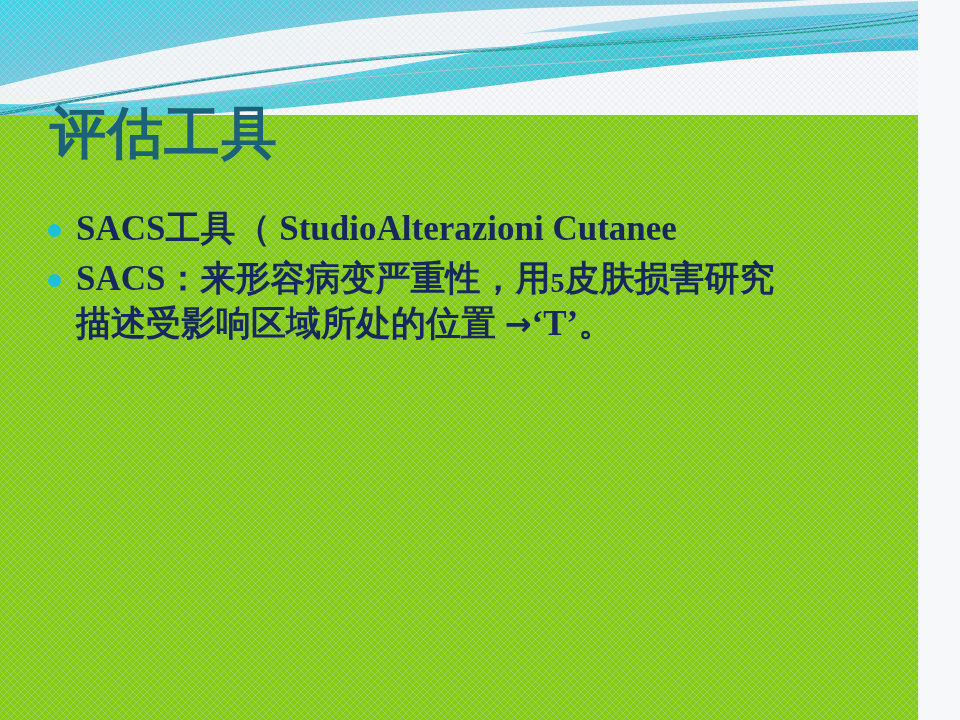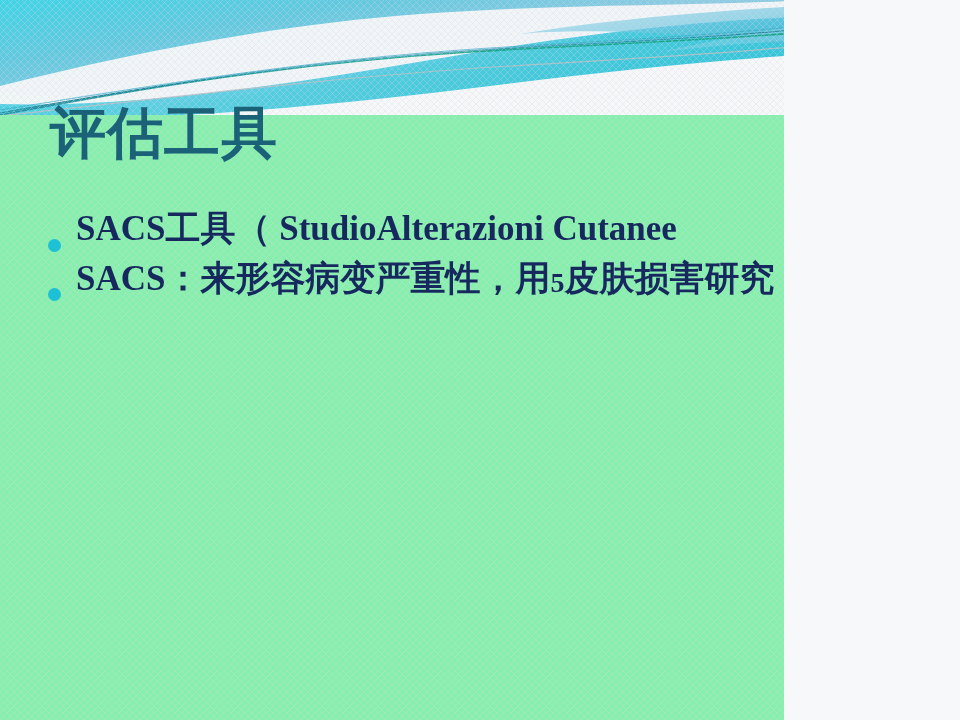--- a/index.html
+++ b/index.html
@@ -9,23 +9,23 @@
   body {
     width: 960px;
     height: 720px;
     overflow: hidden;
     font-family: "Liberation Serif", "DejaVu Serif", serif;
     background: #f7f8fa;
   }
 
   .slide {
     position: relative;
-    width: 784px;
+    width: 918px;
     height: 720px;
-    background-color: #86efac;
+    background-color: #84cc16;
     overflow: hidden;
   }
 
   
   .texture {
     position: absolute;
     inset: 0;
     background-image:
       repeating-linear-gradient(45deg, rgba(210,216,226,0.30) 0 1px, rgba(0,0,0,0) 1px 5px),
       repeating-linear-gradient(-45deg, rgba(210,216,226,0.30) 0 1px, rgba(0,0,0,0) 1px 5px);
@@ -60,21 +60,21 @@
   .body-block {
     position: absolute;
     left: 48px;
     top: 206px;
     width: 880px;
     z-index: 10;
   }
 
   .bullet-row {
     display: flex;
-    align-items: flex-end;
+    align-items: flex-start;
     margin-bottom: 4px;
   }
   .bullet-marker {
     flex: 0 0 auto;
     width: 28px;
     padding-top: 18px;
     display: flex;
     justify-content: flex-start;
   }
   .dot {
@@ -167,19 +167,22 @@
     </div>
 
     <div class="bullet-row">
       <div class="bullet-marker">
         <span class="dot"></span>
       </div>
       <div class="bullet-text">
         <span class="ln">
           <span>SACS：来形容病变严重性，用</span><span class="sm">5</span><span>皮肤损害研究</span>
         </span>
+        <span class="ln">
+          <span>描述受影响区域所处的位置 </span><span class="arrow">→</span><span>‘T’。</span>
+        </span>
       </div>
     </div>
 
   </div>
 
   <div class="texture"></div>
 </div>
 
 </body></html>

